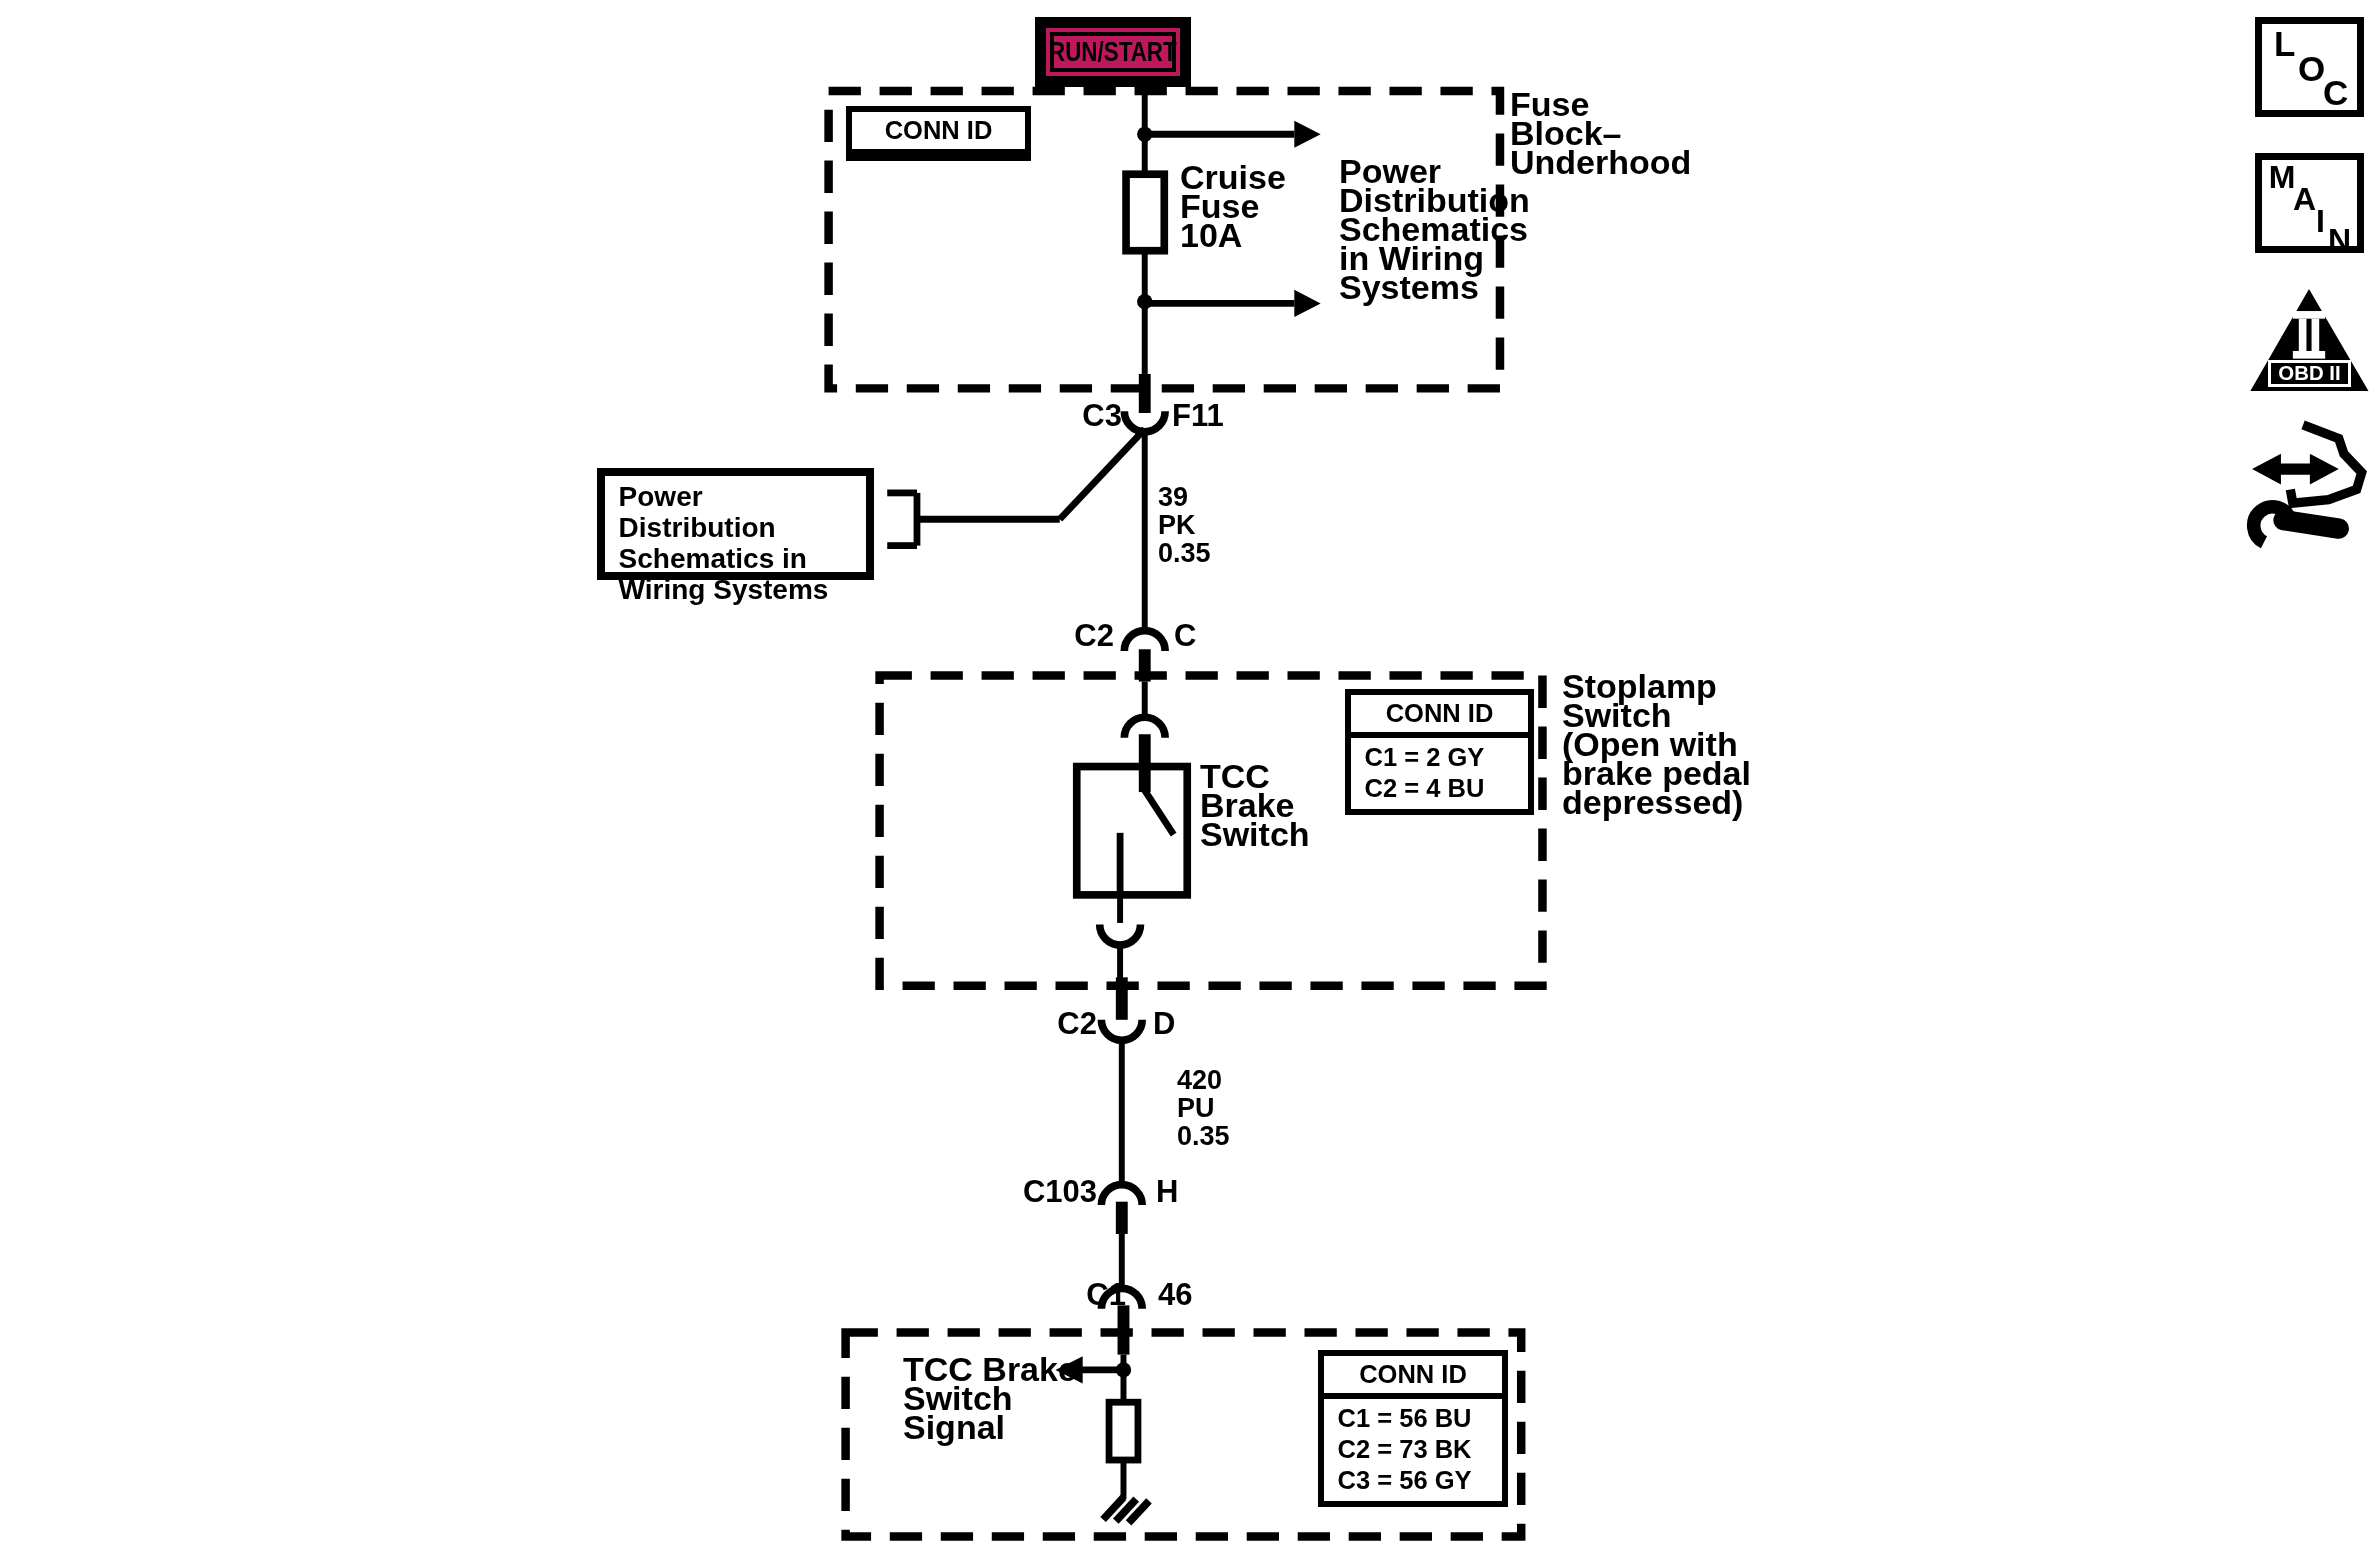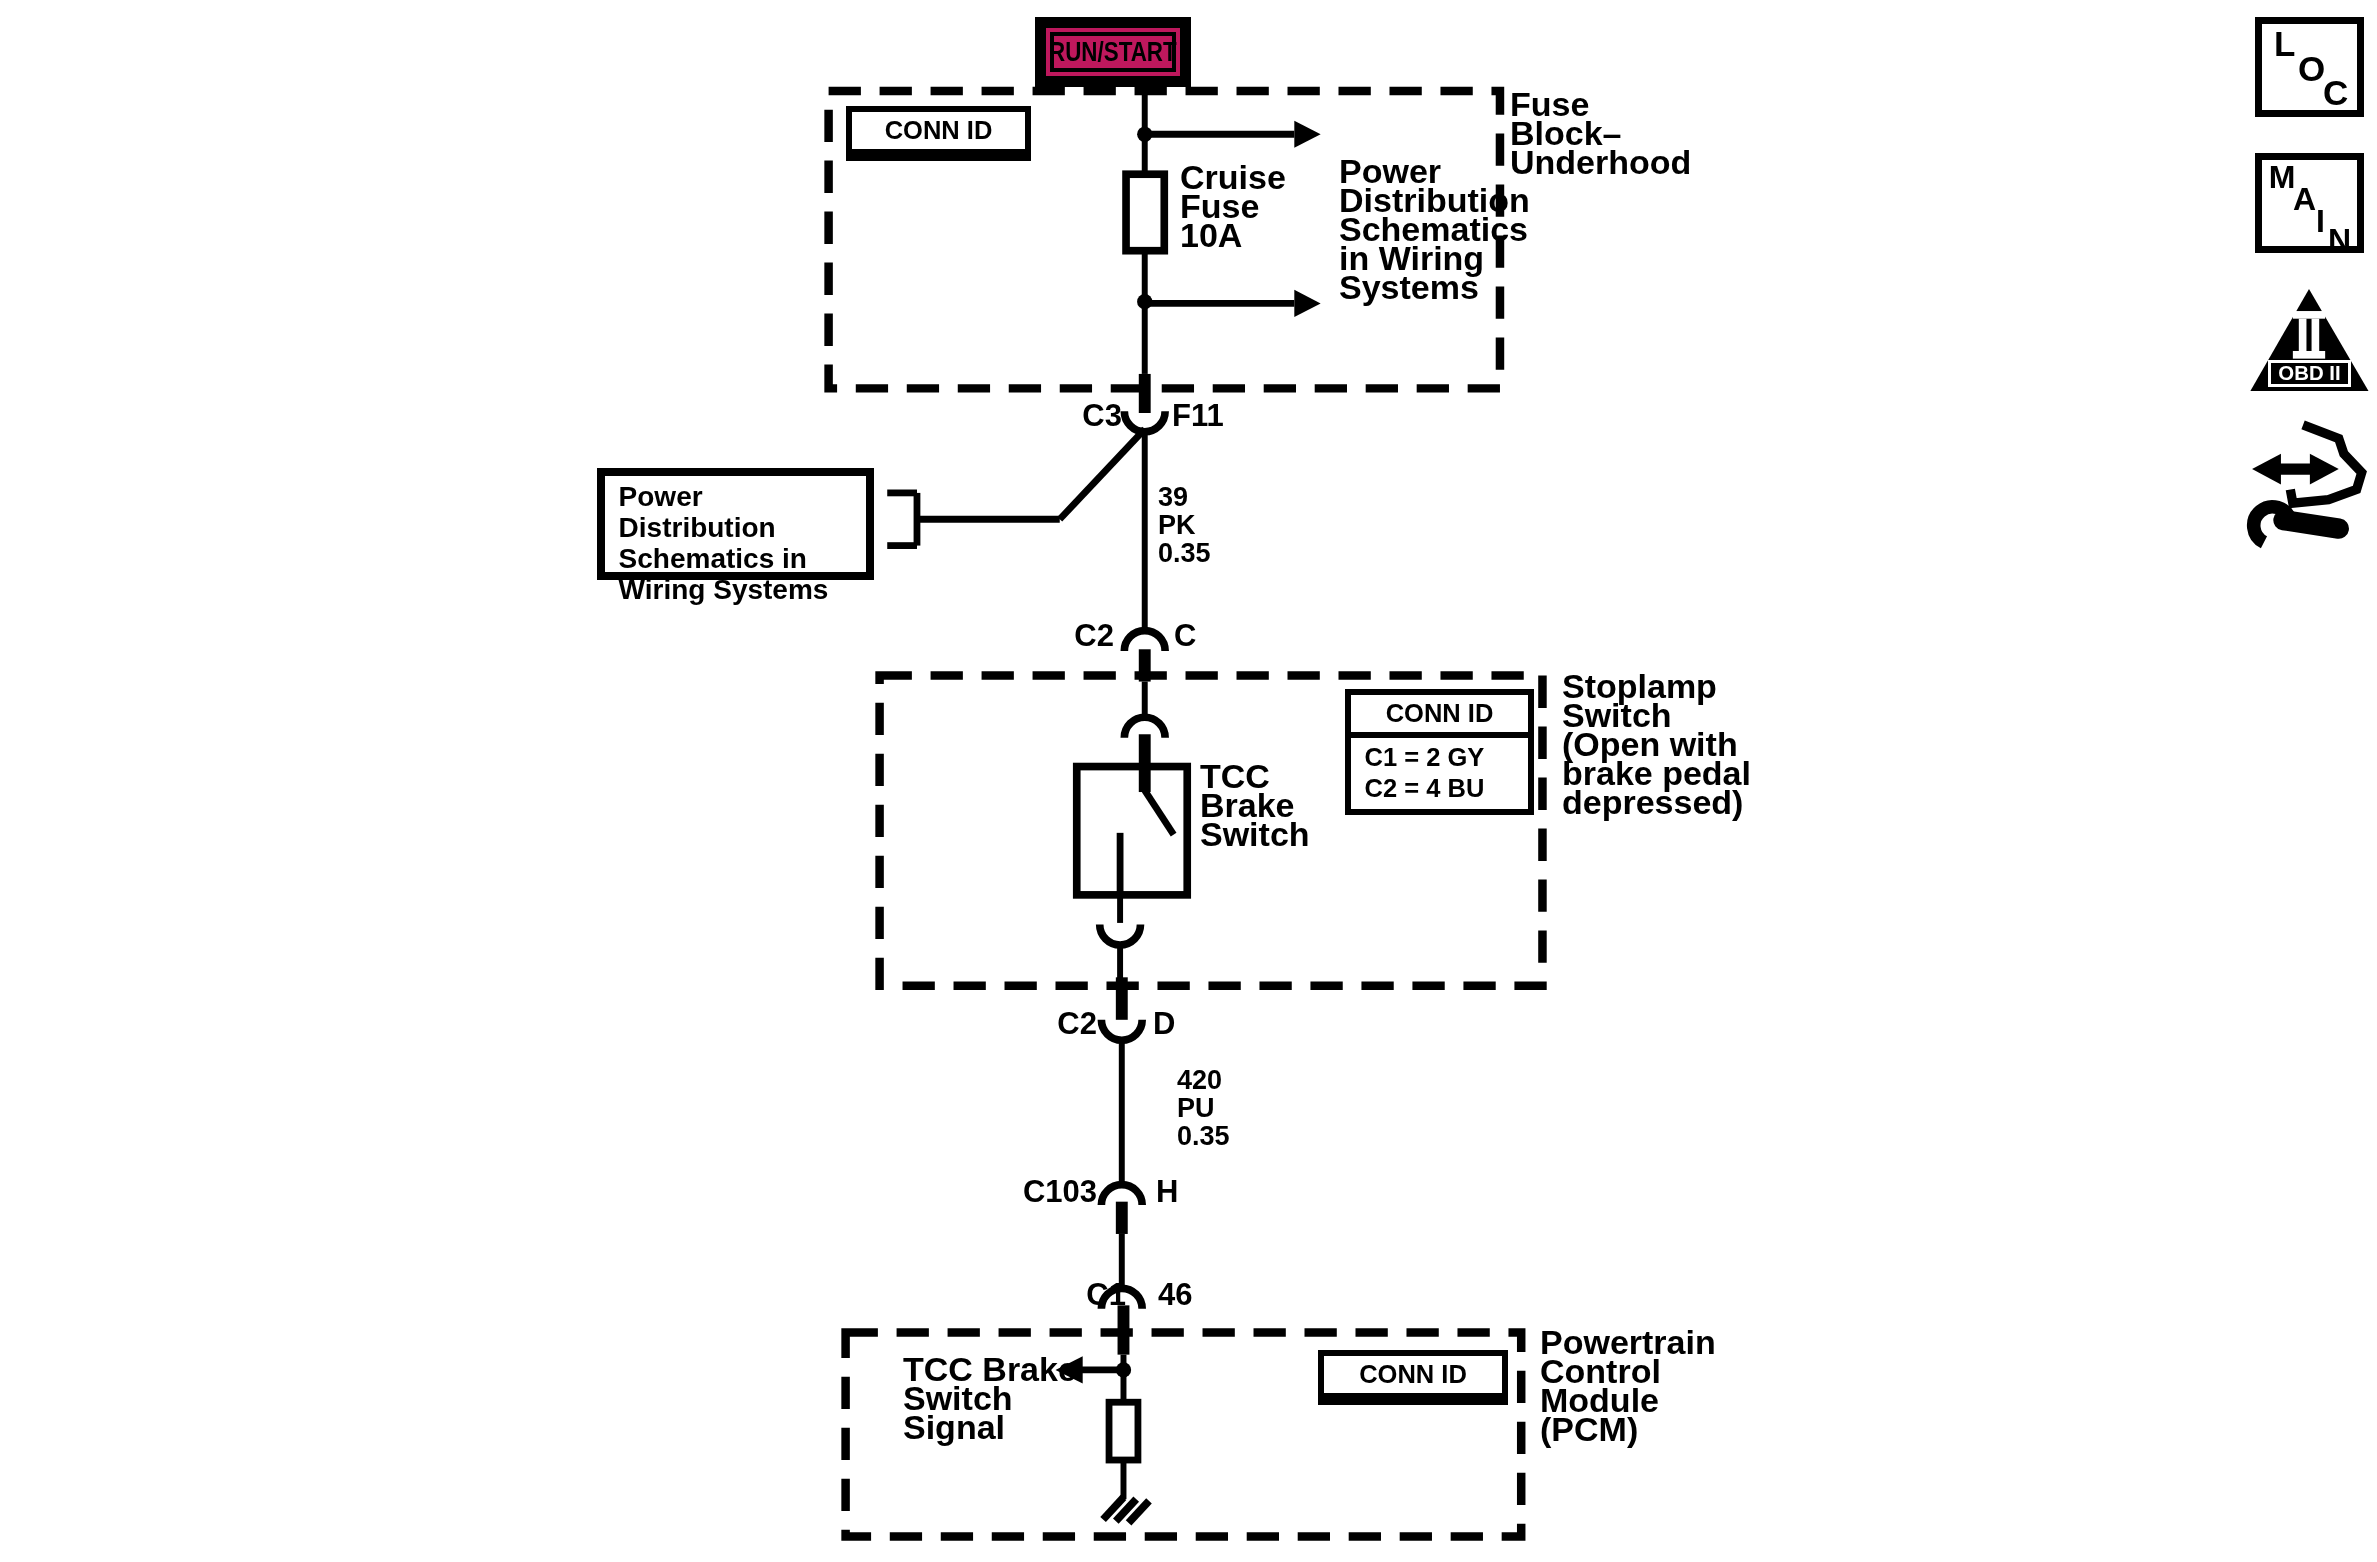--- a/index.html
+++ b/index.html
@@ -191,25 +191,26 @@
 Switch
 (Open with
 brake pedal
 depressed)</div>
   <div class="lbl" style="left:1200px;top:762px;">TCC
 Brake
 Switch</div>
 
   <div class="conn-table" style="left:1318px;top:1350px;width:190px;">
     <div class="hdr">CONN ID</div>
-  </div>
-  <div class="lbl" style="left:1540px;top:1328px;">Powertrain
-Control
-Module
-(PCM)</div>
+    <div class="body">
+      <div>C1 = 56 BU</div>
+      <div>C2 = 73 BK</div>
+      <div>C3 = 56 GY</div>
+    </div>
+  </div>
   <div class="lbl" style="left:903px;top:1355px;">TCC Brake
 Switch
 Signal</div>
 
   <div class="nav-icon" style="top:17px;">
     <span style="left:12px;top:1.7px;">L</span>
     <span style="left:36px;top:27px;">O</span>
     <span style="left:61px;top:51px;">C</span>
   </div>
   <div class="nav-icon" style="top:153px;">

